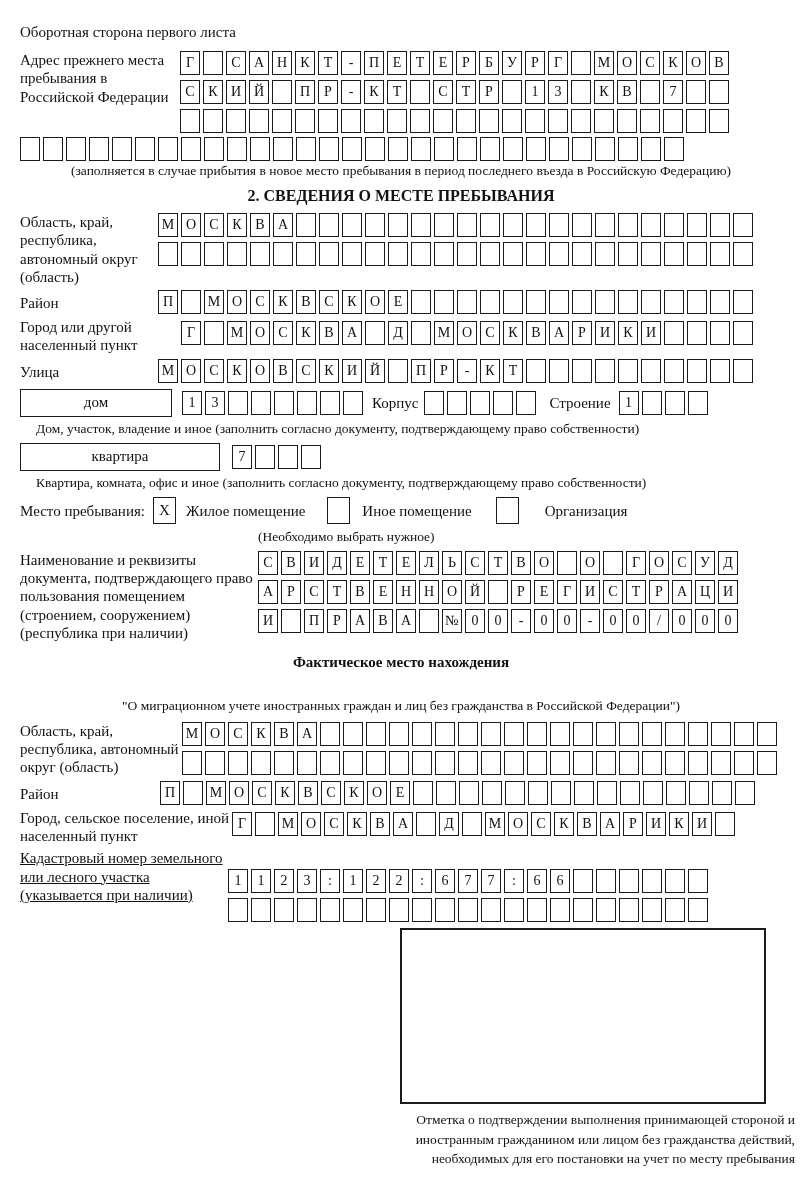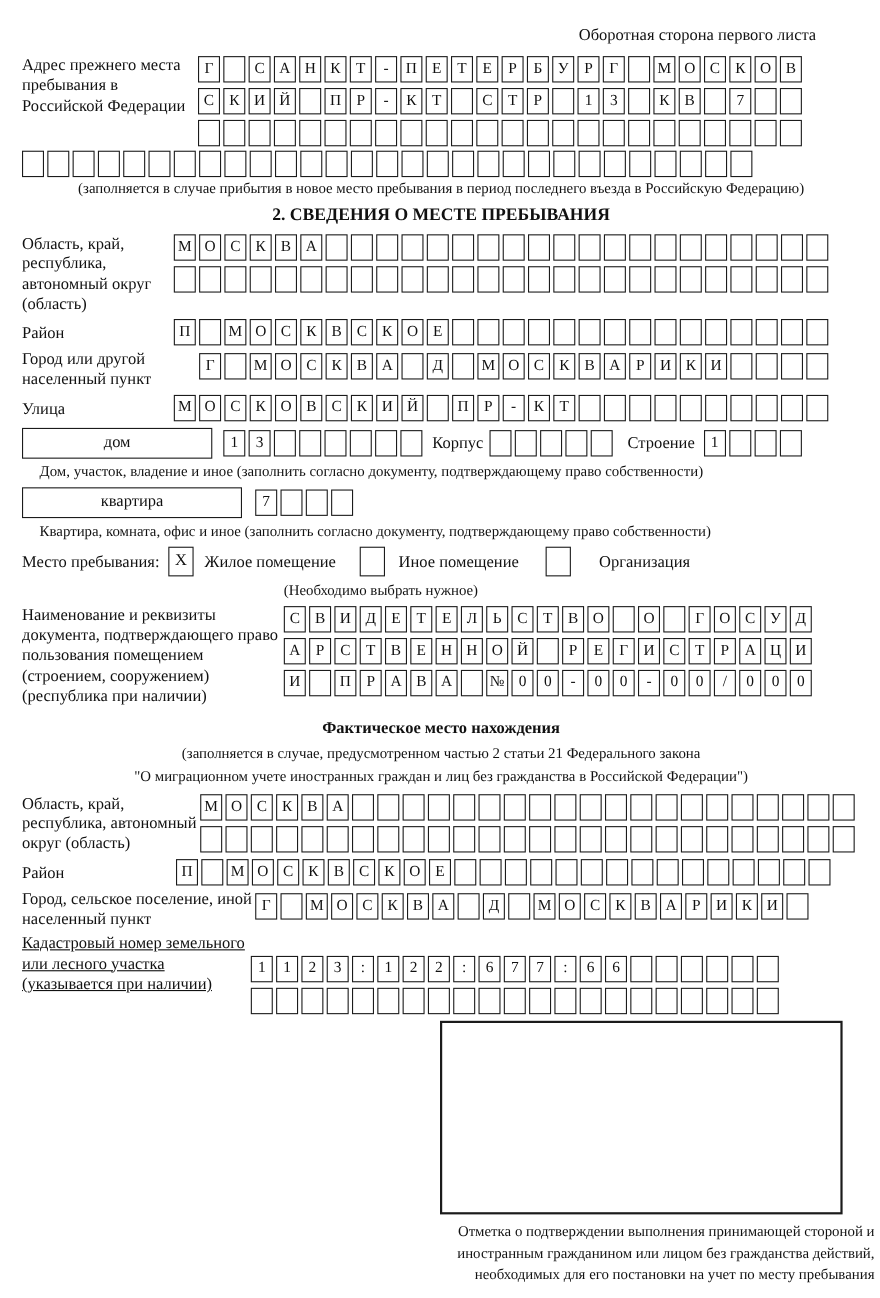--- a/index.html
+++ b/index.html
@@ -5,21 +5,21 @@
   html,body{margin:0;padding:0;background:#ffffff;}
   body{
     width:800px;height:1180px;
     font-family:"Liberation Serif","DejaVu Serif",serif;
     color:#111;
     position:relative;
     overflow:hidden;
   }
   .page{padding:10px 18px 0 20px;}
   .corner-note{
-    text-align:right;
+    text-align:left;
     font-size:15px;
     padding:14px 40px 10px 0;
   }
   
   .frow{display:flex;align-items:flex-start;margin-bottom:4px;}
   .flabel{
     font-size:15px;line-height:1.22;
     flex:0 0 auto;
   }
   .boxcol{display:flex;flex-direction:column;gap:5px;}
@@ -341,21 +341,21 @@
         <span class="cb"></span>
         <span class="cb"></span>
         <span class="cb"></span>
         <span class="cb"></span>
         <span class="cb"></span>
         <span class="cb"></span>
       </div>
   </div>
 
   <div class="frow" style="margin-top:6px;align-items:center;">
-    <div class="widebox" style="width:173px;margin-right:10px;">дом</div>
+    <div class="widebox" style="width:152px;margin-right:10px;">дом</div>
     <div class="cbrow">
         <span class="cb">1</span>
         <span class="cb">3</span>
         <span class="cb"></span>
         <span class="cb"></span>
         <span class="cb"></span>
         <span class="cb"></span>
         <span class="cb"></span>
         <span class="cb"></span>
       </div>
@@ -469,21 +469,21 @@
           <span class="cb">/</span>
           <span class="cb">0</span>
           <span class="cb">0</span>
           <span class="cb">0</span>
         </div>
     </div>
   </div>
 
   <div class="sub-title">Фактическое место нахождения</div>
   <div class="law-note">
-    <span>(заполняется в случае, предусмотренном частью 2 статьи 21 Федерального закона</span><br>
+    <br>
     <span>"О миграционном учете иностранных граждан и лиц без гражданства в Российской Федерации")</span>
   </div>
 
   <div class="frow">
     <div class="flabel" style="width:162px;">Область, край, республика, автономный округ (область)</div>
     <div class="boxcol">
       <div class="cbrow">
           <span class="cb">М</span>
           <span class="cb">О</span>
           <span class="cb">С</span>

